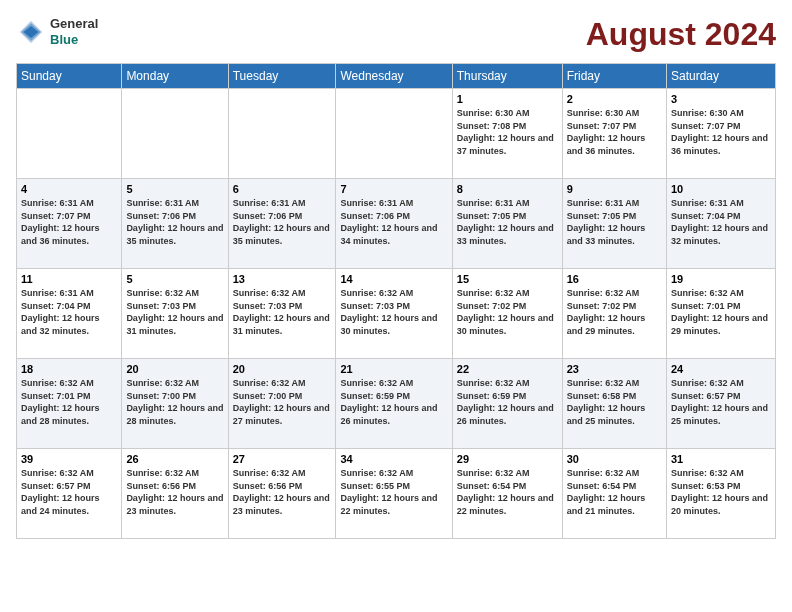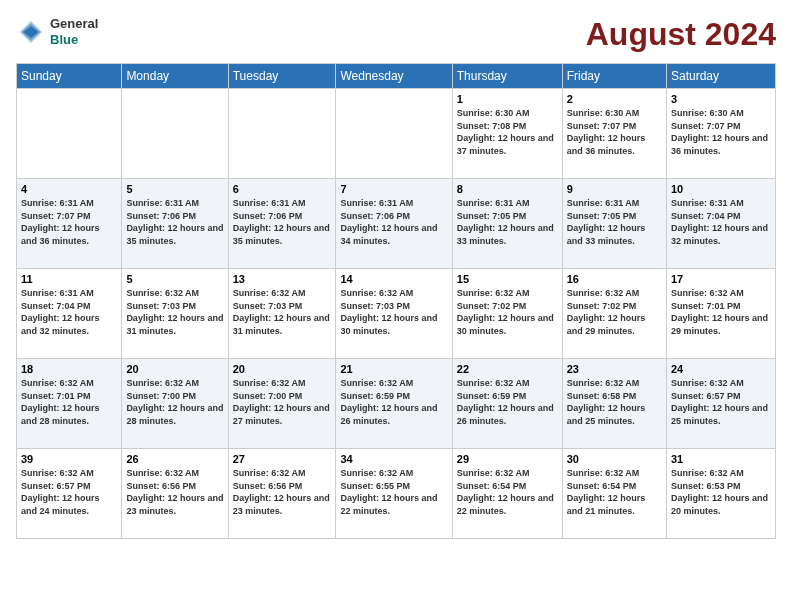--- a/index.html
+++ b/index.html
@@ -188,21 +188,21 @@
         </td>
         <td>
           <div class="day-number">15</div>
           <div class="day-info">Sunrise: 6:32 AM<br>Sunset: 7:02 PM<br>Daylight: 12 hours and 30 minutes.</div>
         </td>
         <td>
           <div class="day-number">16</div>
           <div class="day-info">Sunrise: 6:32 AM<br>Sunset: 7:02 PM<br>Daylight: 12 hours and 29 minutes.</div>
         </td>
         <td>
-          <div class="day-number">17</div>
+          <div class="day-number">19</div>
           <div class="day-info">Sunrise: 6:32 AM<br>Sunset: 7:01 PM<br>Daylight: 12 hours and 29 minutes.</div>
         </td>
       </tr>
       <tr>
         <td>
           <div class="day-number">18</div>
           <div class="day-info">Sunrise: 6:32 AM<br>Sunset: 7:01 PM<br>Daylight: 12 hours and 28 minutes.</div>
         </td>
         <td>
           <div class="day-number">20</div>

